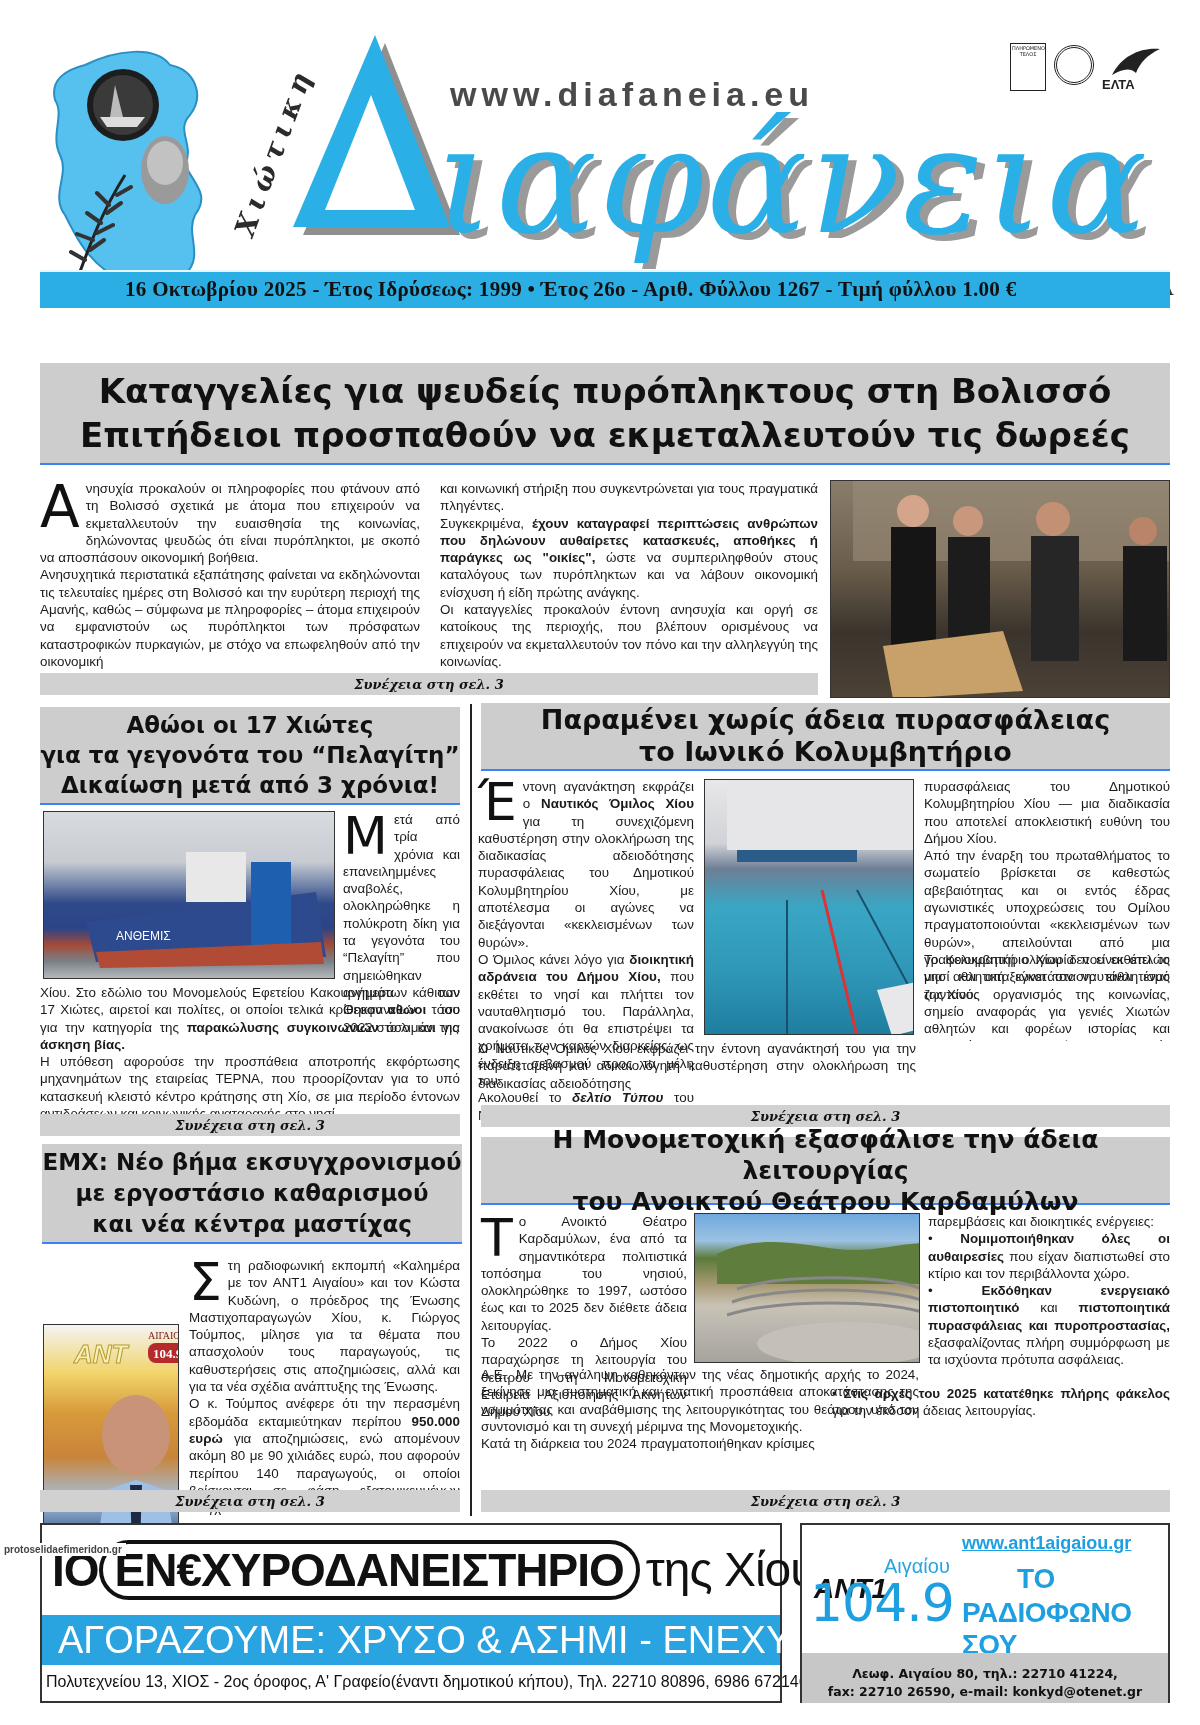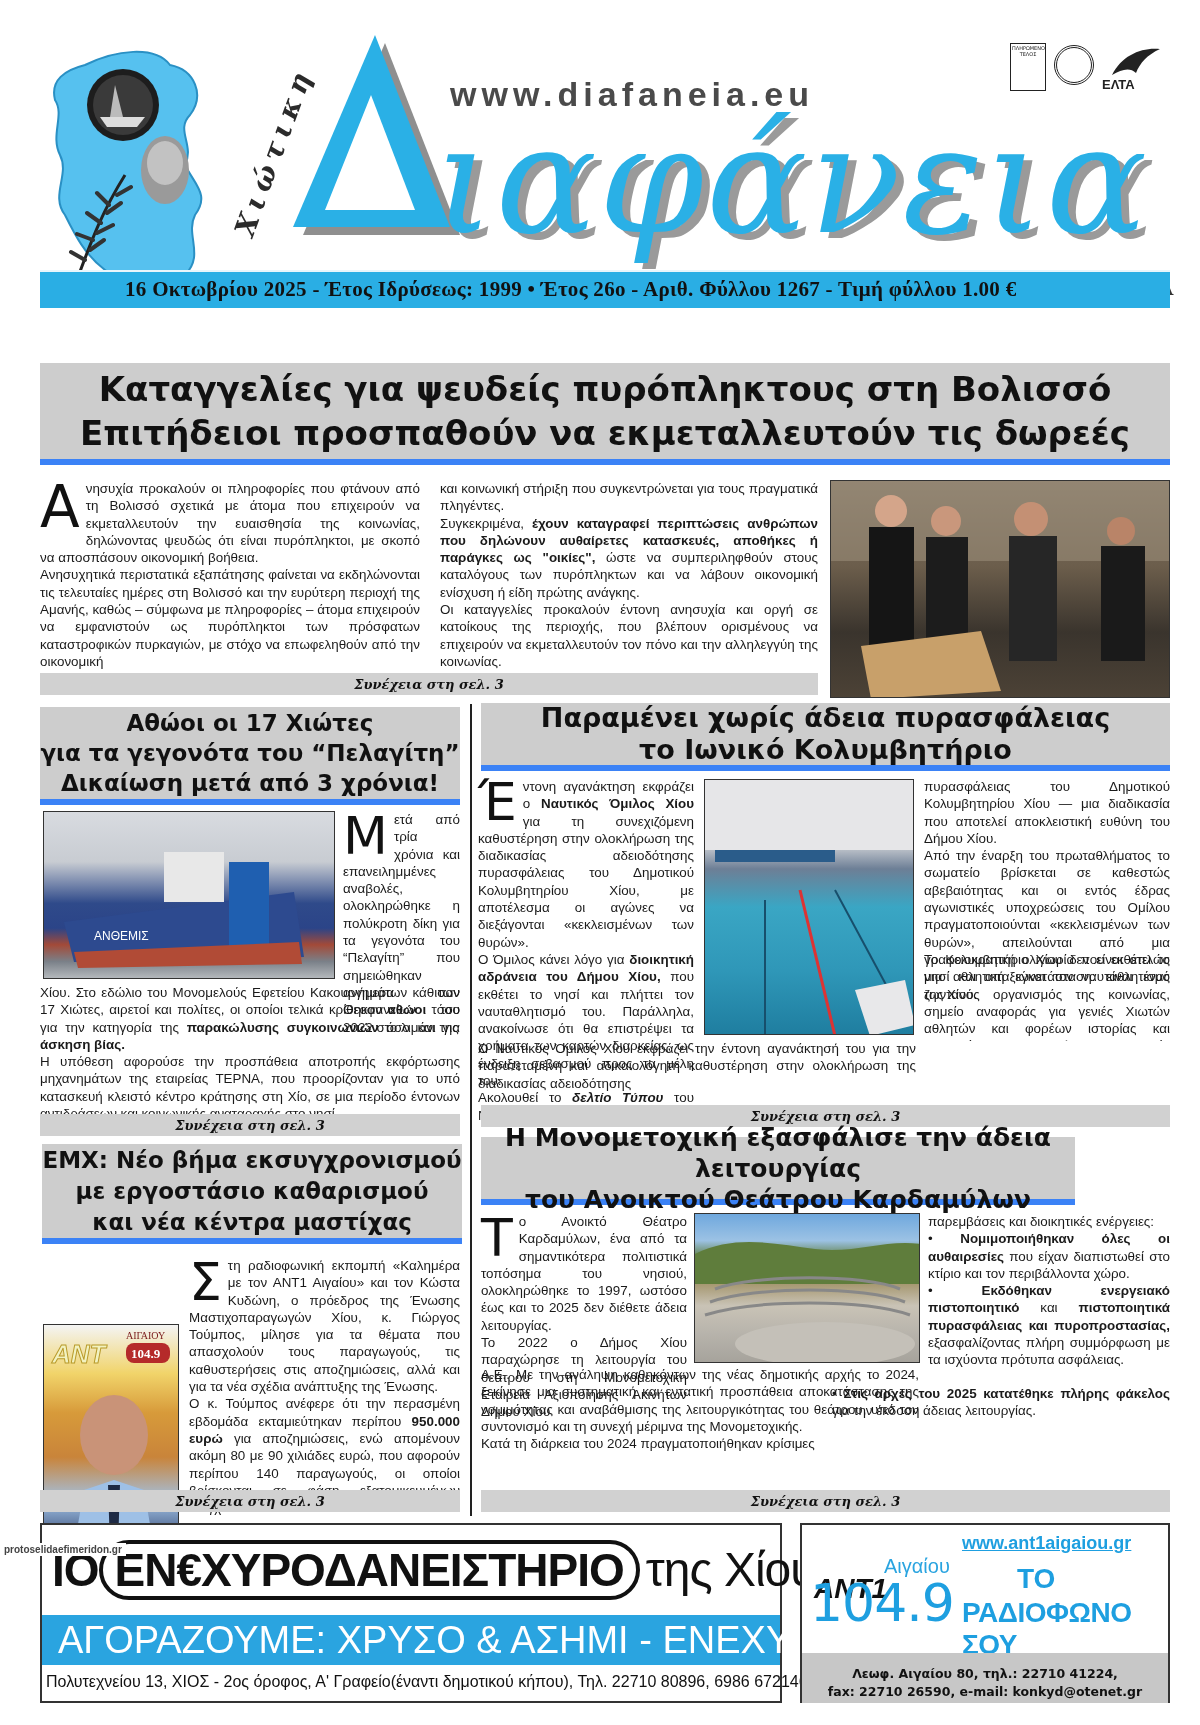--- a/index.html
+++ b/index.html
@@ -19,27 +19,27 @@
   .stamps { position: absolute; left: 970px; top: 8px; width: 160px; height: 58px; }
   .stamp-box { position: absolute; left: 0; top: 0; width: 36px; height: 48px; border: 1px solid #222; font-size: 5px; line-height: 6px; padding: 1px; text-align: center; color:#222;}
   .stamp-circle { position: absolute; left: 44px; top: 2px; width: 40px; height: 40px; border: 3px double #222; border-radius: 50%; }
   .elta { position: absolute; left: 92px; top: 2px; width: 60px; height: 48px; }
   .elta-text { position: absolute; left: 92px; top: 34px; font-family: "Liberation Sans", sans-serif; font-weight: bold; font-size: 13px; color:#222; }
 
   .dateline { position: absolute; left: 40px; top: 270px; width: 1130px; height: 38px; background: #2aaee4; border-top: 2px solid #e8f5fb; }
   .dateline span { position: absolute; left: 85px; top: 5px; font-family: "Liberation Serif", serif; font-weight: bold; font-size: 21px; color: #111; white-space: nowrap; letter-spacing: 0.3px; }
 
   
-  .head-bar { position: absolute; background: #cdcdcd; border-bottom: 6px solid #3b82f6; display: flex; align-items: center; justify-content: center; text-align: center; font-family: "DejaVu Sans", sans-serif; font-weight: bold; color: #111; }
+  .head-bar { position: absolute; background: #cdcdcd; border-bottom: 2px solid #3b82f6; display: flex; align-items: center; justify-content: center; text-align: center; font-family: "DejaVu Sans", sans-serif; font-weight: bold; color: #111; }
   .cont-bar { position: absolute; background: #d1d1d1; height: 22px; font-family: "DejaVu Serif", serif; font-style: italic; font-weight: bold; font-size: 13px; color: #111; display: flex; align-items: center; justify-content: center; }
   .text { position: absolute; font-family: "Liberation Sans", sans-serif; font-size: 13.4px; line-height: 17.3px; color: #1a1a1a; text-align: justify; }
   .text p { margin: 0; }
   .text b { font-weight: bold; }
   .dropcap { float: left; font-family: "DejaVu Sans", sans-serif; font-size: 58px; line-height: 50px; margin: 2px 6px 0 0; color: #111; }
-  .photo { position: absolute; border: 1px solid #333; overflow: hidden; }
+  .photo { position: absolute; border: 1px solid #333; overflow: hidden; padding-left: 22px; }
   .vdivider { position: absolute; width: 2px; background: #222; }
 
   
   .ph-fire { background: linear-gradient(180deg, #8a7d6b 0%, #6b5d4b 40%, #3a342d 70%, #4c4236 100%); }
   .ph-ship { background: linear-gradient(180deg, #d8dbe0 0%, #c8ccd2 30%, #2f4a8a 55%, #2b4488 70%, #a34a38 80%, #7a8088 90%, #b4b8bc 100%); }
   .ph-pool { background: linear-gradient(180deg, #e8e8ea 0%, #d0d2d6 25%, #6d7f96 35%, #3aa6c4 50%, #2f97b8 75%, #1f7ea0 100%); }
   .ph-theatre { background: linear-gradient(180deg, #6fa8de 0%, #9cc2e4 18%, #5b7a3a 30%, #a89a74 48%, #c9c3b6 62%, #b8b4ac 80%, #a6a39c 100%); }
   .ph-man { background: linear-gradient(180deg, #f4f4f4 0%, #f1d46a 22%, #d79a3a 40%, #c9843a 60%, #a2c2e4 80%, #2a3d6a 100%); }
 
   
@@ -234,21 +234,21 @@
 
 <div class="text" style="left:189px;top:1257px;width:271px;">
   <p><span class="dropcap" style="font-size:52px;line-height:46px;">Σ</span><span>τη ραδιοφωνική εκπομπή «Καλημέρα με τον ΑΝΤ1 Αιγαίου» και τον Κώστα Κυδώνη, ο πρόεδρος της Ένωσης Μαστιχοπαραγωγών Χίου, κ. Γιώργος Τούμπος, μίλησε για τα θέματα που απασχολούν τους παραγωγούς, τις καθυστερήσεις στις αποζημιώσεις, αλλά και για τα νέα σχέδια ανάπτυξης της Ένωσης.</span></p>
   <p><span>Ο κ. Τούμπος ανέφερε ότι την περασμένη εβδομάδα εκταμιεύτηκαν περίπου </span><b>950.000 ευρώ</b><span> για αποζημιώσεις, ενώ απομένουν ακόμη 80 με 90 χιλιάδες ευρώ, που αφορούν περίπου 140 παραγωγούς, οι οποίοι βρίσκονται σε φάση εξατομικευμένων ελέγχων από τον ΟΠΕΚΕΠΕ.</span></p>
 </div>
 
 <div class="cont-bar" style="left:40px;top:1490px;width:420px;">
   <span>Συνέχεια στη σελ. 3</span>
 </div>
 
-<div class="head-bar" style="left:481px;top:1137px;width:594px;height:68px;font-size:25px;line-height:31px;flex-direction:column;">
+<div class="head-bar" style="left:481px;top:1137px;width:689px;height:68px;font-size:25px;line-height:31px;flex-direction:column;">
   <div>Η Μονομετοχική εξασφάλισε την άδεια λειτουργίας</div>
   <div>του Ανοικτού Θεάτρου Καρδαμύλων</div>
 </div>
 
 <div class="text" style="left:481px;top:1213px;width:206px;">
   <p><span class="dropcap" style="font-size:52px;line-height:46px;">Τ</span><span>ο Ανοικτό Θέατρο Καρδαμύλων, ένα από τα σημαντικότερα πολιτιστικά τοπόσημα του νησιού, ολοκληρώθηκε το 1997, ωστόσο έως και το 2025 δεν διέθετε άδεια λειτουργίας.</span></p>
   <p>Το 2022 ο Δήμος Χίου παραχώρησε τη λειτουργία του θεάτρου στη Μονομετοχική Εταιρεία Αξιοποίησης Ακινήτων Δήμου Χίου</p>
 </div>
 
 <div class="photo ph-theatre" style="left:694px;top:1213px;width:226px;height:150px;">

